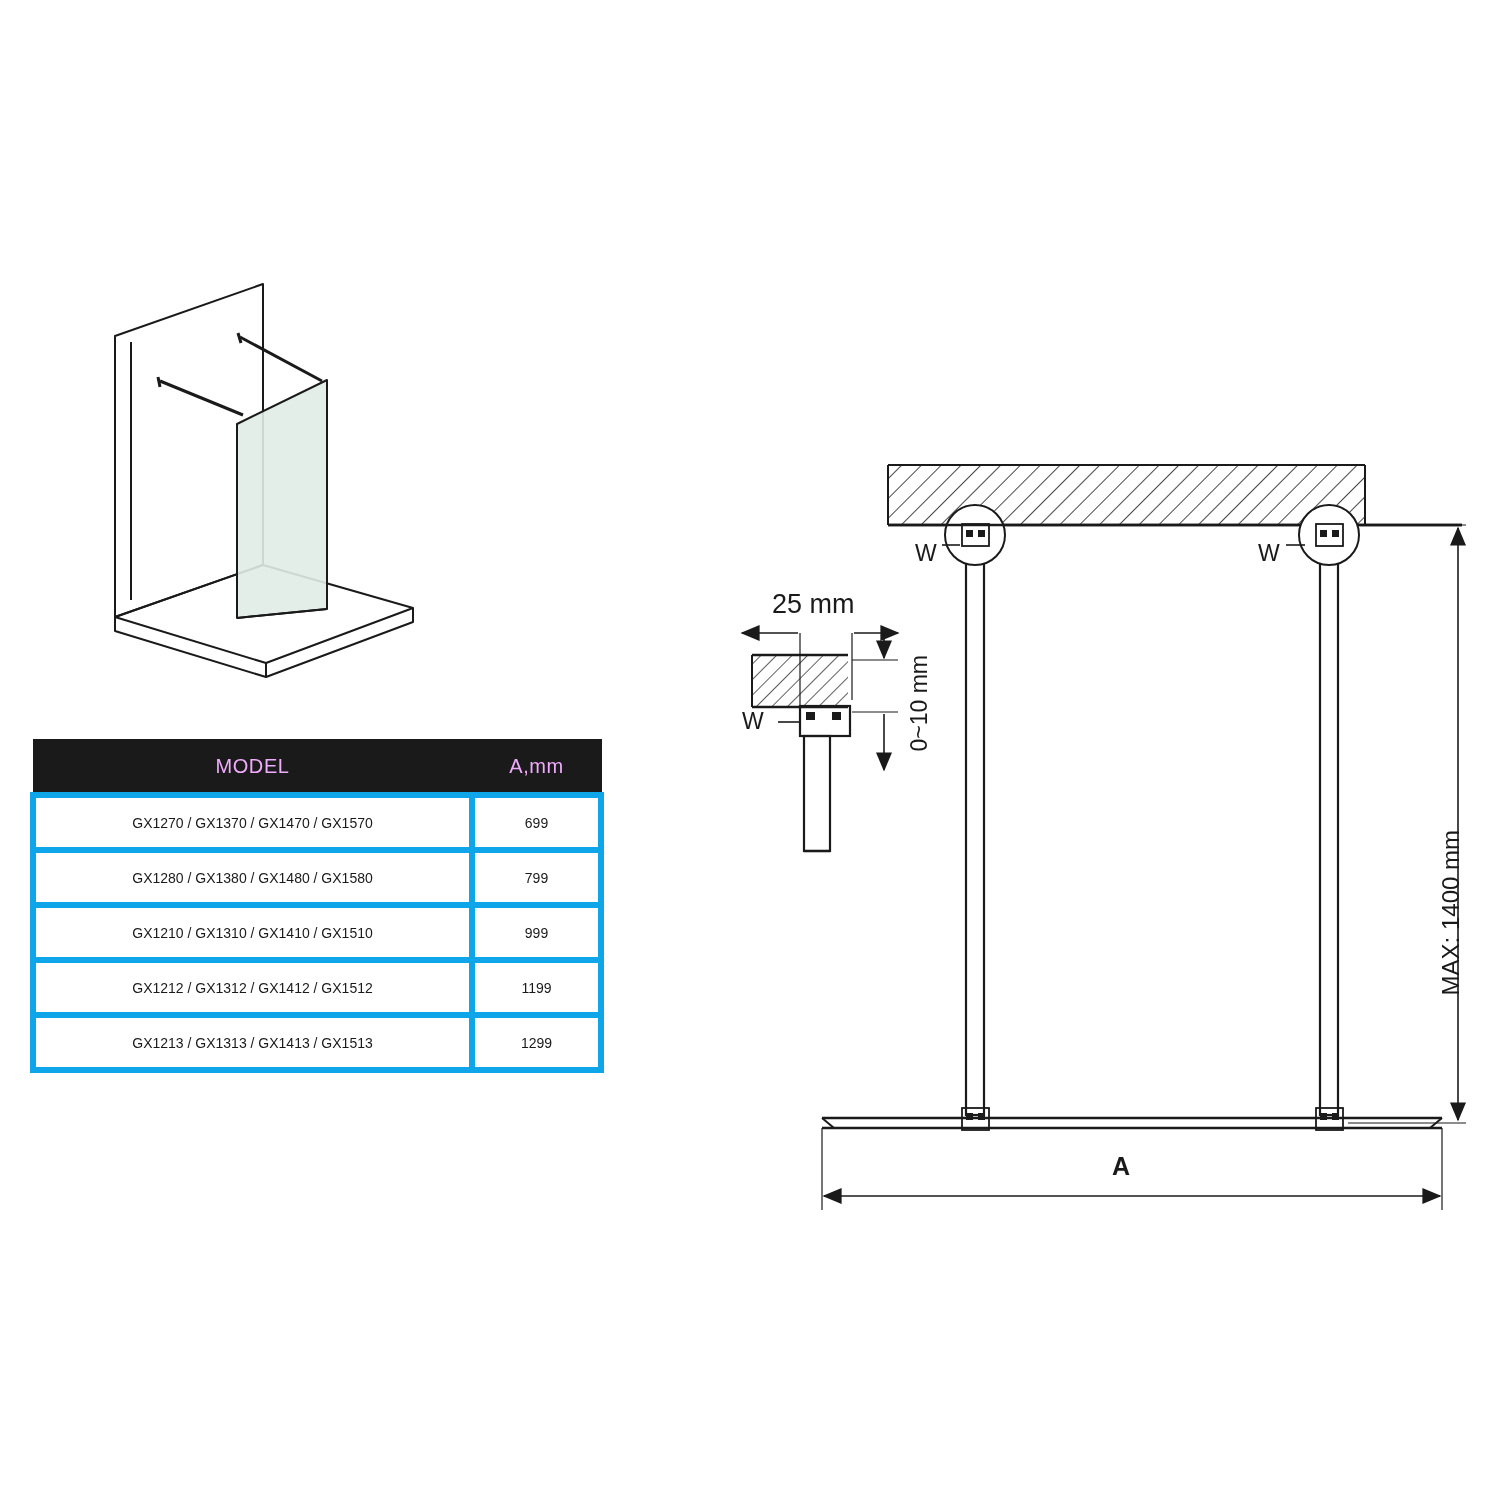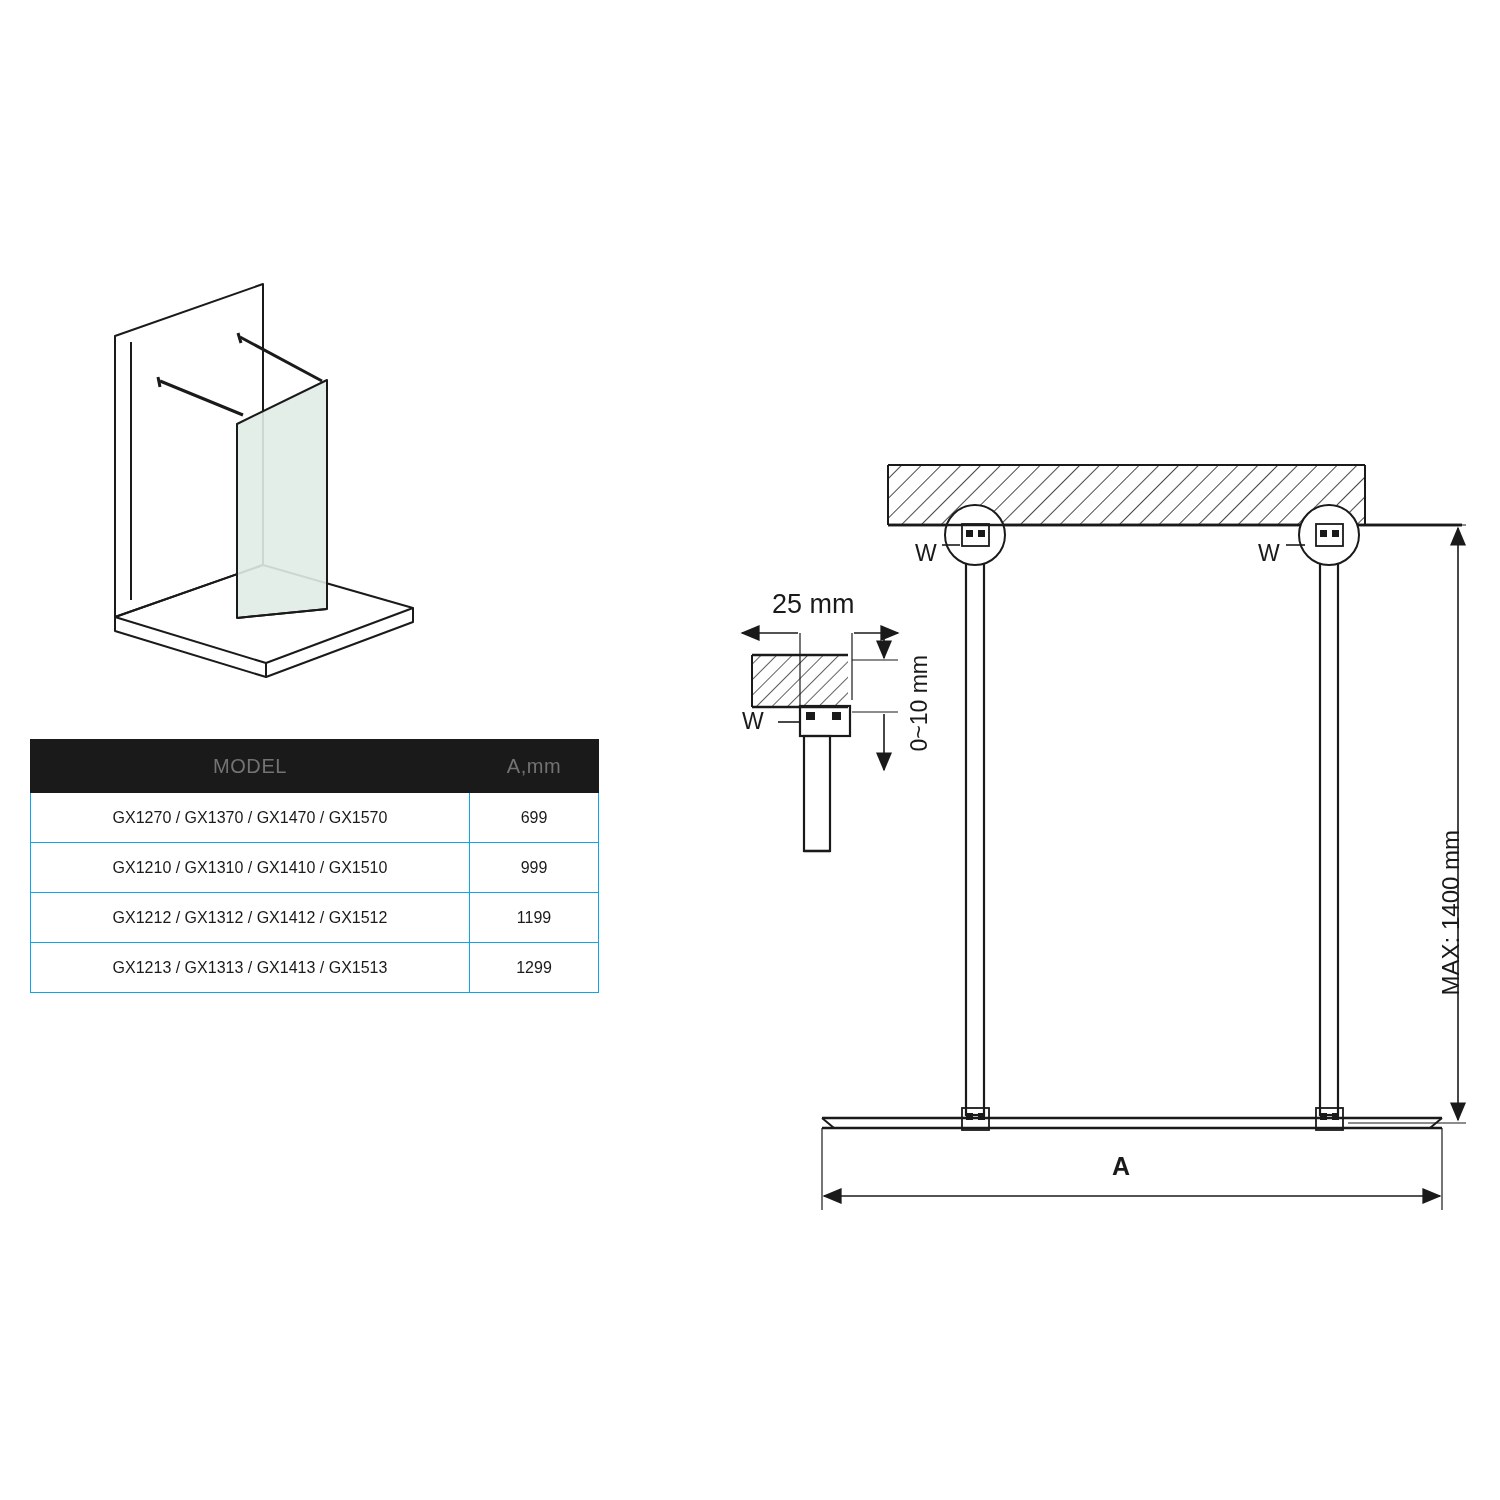--- a/index.html
+++ b/index.html
@@ -32,32 +32,32 @@
   .spec-table {
     position: absolute;
     left: 30px;
     top: 739px;
     width: 568px;
     border-collapse: collapse;
     background: #ffffff;
     table-layout: fixed;
   }
   .spec-table th, .spec-table td {
-    border: 1px solid #0ea5e9;
-    font-size: 16px;
+    border: 6px solid #0ea5e9;
+    font-size: 14px;
     font-weight: normal;
     height: 49px;
     padding: 0;
     text-align: center;
     vertical-align: middle;
     color: #1a1a1a;
   }
   .spec-table thead th {
     background: #1a1a1a;
-    color: #737373;
+    color: #f0abfc;
     font-size: 20px;
     letter-spacing: 0.6px;
     height: 52px;
     border: 1px solid #1a1a1a;
   }
   .spec-table col.c1 { width: 439px; }
   .spec-table col.c2 { width: 129px; }
 
   
   .lbl {
@@ -207,20 +207,24 @@
         <th>MODEL</th>
         <th>A,mm</th>
       </tr>
     </thead>
     <tbody id="spec-body">
         <tr>
           <td>GX1270 / GX1370 / GX1470 / GX1570</td>
           <td>699</td>
         </tr>
         <tr>
+          <td>GX1280 / GX1380 / GX1480 / GX1580</td>
+          <td>799</td>
+        </tr>
+        <tr>
           <td>GX1210 / GX1310 / GX1410 / GX1510</td>
           <td>999</td>
         </tr>
         <tr>
           <td>GX1212 / GX1312 / GX1412 / GX1512</td>
           <td>1199</td>
         </tr>
         <tr>
           <td>GX1213 / GX1313 / GX1413 / GX1513</td>
           <td>1299</td>

